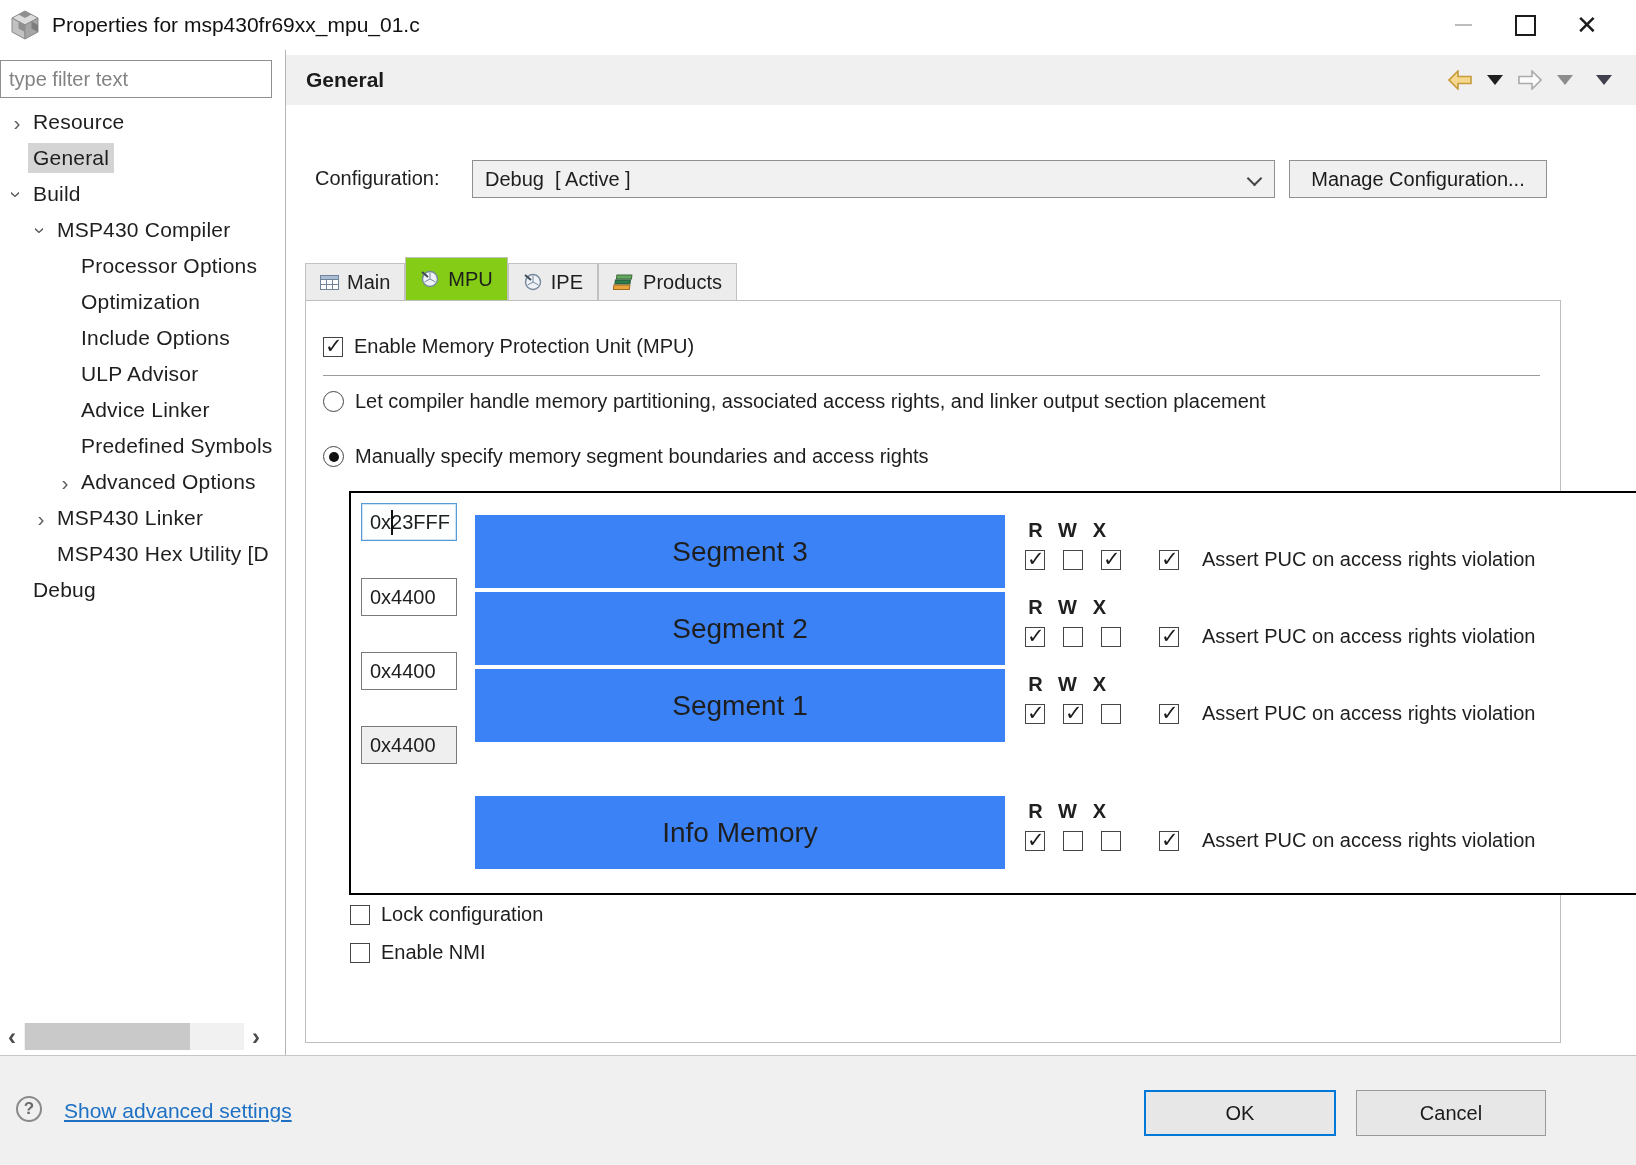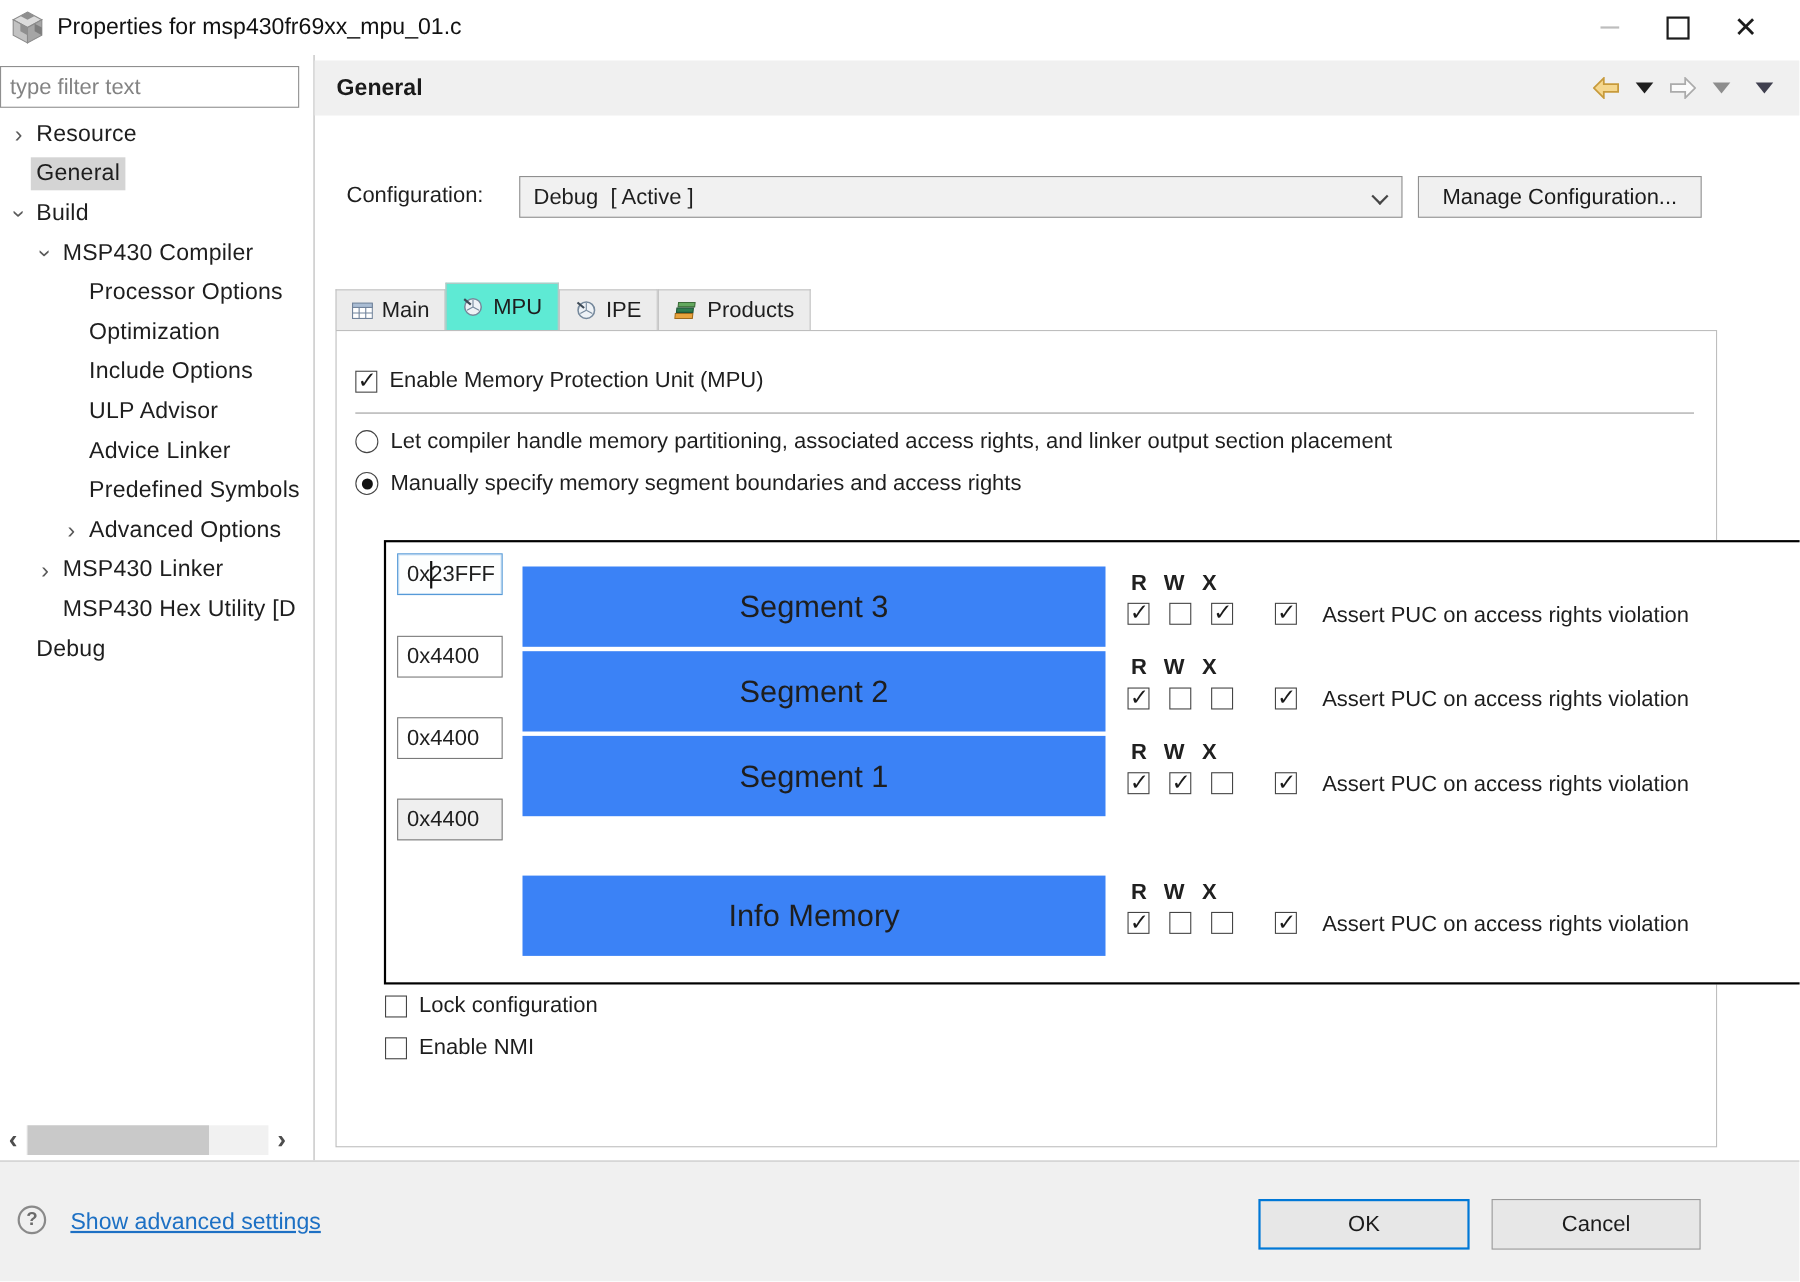--- a/index.html
+++ b/index.html
@@ -47,46 +47,46 @@
   
   .config-row{position:absolute;left:286px;top:160px;width:1350px;height:38px;}
   .config-label{position:absolute;left:29px;top:7px;font-size:20px;}
   .combo{position:absolute;left:186px;top:0;width:803px;height:38px;box-sizing:border-box;border:1px solid #8f8f8f;background:#f1f1f1;display:flex;align-items:center;padding:0 12px;font-size:20px;white-space:pre;}
   .combo .chev{position:absolute;right:14px;top:12px;width:9px;height:9px;border-right:2px solid #464646;border-bottom:2px solid #464646;transform:rotate(45deg);}
   .btn{font-family:inherit;font-size:20px;color:#1b1b1b;background:#f0f0f0;border:1px solid #919191;}
   .manage{position:absolute;left:1003px;top:0;width:258px;height:38px;}
   
   .tabs{position:absolute;left:305px;top:258px;height:42px;display:flex;align-items:flex-end;z-index:3;}
   .tab{height:37px;box-sizing:border-box;border:1px solid #c2c2c2;border-bottom:none;background:#ececec;display:flex;align-items:center;gap:8px;padding:0 14px;font-size:20px;}
-  .tab.active{height:43px;background:#5eead4;position:relative;z-index:4;}
+  .tab.active{height:43px;background:#84cc16;position:relative;z-index:4;}
   .ticon{display:inline-flex;}
   
   .panel{position:absolute;left:305px;top:300px;width:1256px;height:743px;box-sizing:border-box;border:1px solid #bebebe;background:#fff;z-index:2;}
   .check-row{position:absolute;display:flex;align-items:center;gap:11px;font-size:20px;white-space:nowrap;}
   .enable-row{left:17px;top:34px;}
   .sep{position:absolute;left:17px;top:74px;width:1217px;height:1px;background:#9b9b9b;}
   .radio-row{position:absolute;display:flex;align-items:center;gap:11px;font-size:20px;white-space:nowrap;}
   .radio-row.r1{left:17px;top:89px;}
-  .radio-row.r2{left:17px;top:127px;}
+  .radio-row.r2{left:17px;top:144px;}
   .lock-row{left:44px;top:602px;}
   .nmi-row{left:44px;top:640px;}
   
   .group{position:absolute;left:43px;top:190px;width:1357px;height:404px;box-sizing:border-box;border:2px solid #000000;background:#fff;}
   .bound{position:absolute;left:10px;width:96px;height:38px;box-sizing:border-box;border:1px solid #7a7a7a;background:#fff;display:flex;align-items:center;padding-left:8px;font-size:20px;}
   .bound.b0{top:10px;}.bound.b1{top:85px;}.bound.b2{top:159px;}.bound.b3{top:233px;}
   .bound.focused{border:1.5px solid #569ad8;box-shadow:0 0 0 1px #cfe3f5 inset;background:#fdfefe;}
   .bound.disabled{background:#efefef;}
   .caret{position:absolute;left:29px;top:6px;width:1.5px;height:25px;background:#101010;}
   .seg-box{position:absolute;left:124px;width:530px;height:73px;background:#3b82f6;display:flex;align-items:center;justify-content:center;font-size:28px;}
   .seg-box.s0{top:22px;}.seg-box.s1{top:99px;}.seg-box.s2{top:176px;}.seg-box.s3{top:303px;}
   .rwx{position:absolute;left:674px;}
   .rwx.s0{top:26px;}.rwx.s1{top:103px;}.rwx.s2{top:180px;}.rwx.s3{top:307px;}
   .rwx-hdr{display:flex;gap:11px;}
   .rwx-letter{width:21px;text-align:center;font-size:20px;font-weight:600;color:#202020;}
-  .rwx-row{display:flex;gap:18px;margin-top:6px;}
+  .rwx-row{display:flex;align-items:center;gap:18px;margin-top:6px;}
   .puc{margin-left:20px;}
   .puc-label{margin-left:5px;font-size:20px;white-space:nowrap;}
   
   .checkbox{width:20px;height:20px;min-width:20px;box-sizing:border-box;border:1.5px solid #454545;background:#fff;position:relative;display:inline-block;}
   .checkbox.checked::after{content:"\2713";position:absolute;left:1px;top:-4px;font-size:21px;font-weight:bold;color:#1b1b1b;}
   .radio{width:21px;height:21px;min-width:21px;box-sizing:border-box;border:1.5px solid #454545;border-radius:50%;background:#fff;display:inline-flex;align-items:center;justify-content:center;}
   .radio.selected::after{content:"";width:10px;height:10px;border-radius:50%;background:#111;}
   
   .footer{position:absolute;left:0;top:1055px;width:1636px;height:110px;background:#f0f0f0;border-top:1px solid #c6c6c6;box-sizing:border-box;}
   .help-icon{position:absolute;left:16px;top:40px;width:26px;height:26px;box-sizing:border-box;border:2px solid #8a8a8a;border-radius:50%;color:#6b6b6b;font-size:17px;font-weight:bold;display:flex;align-items:center;justify-content:center;}

